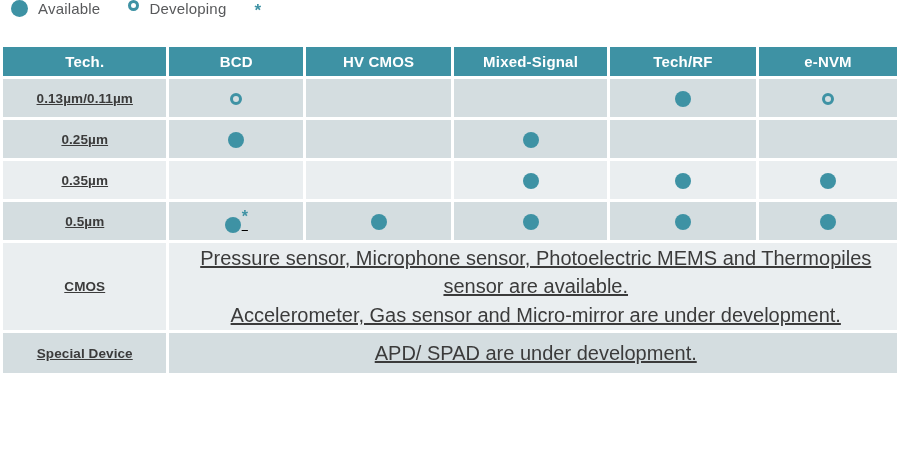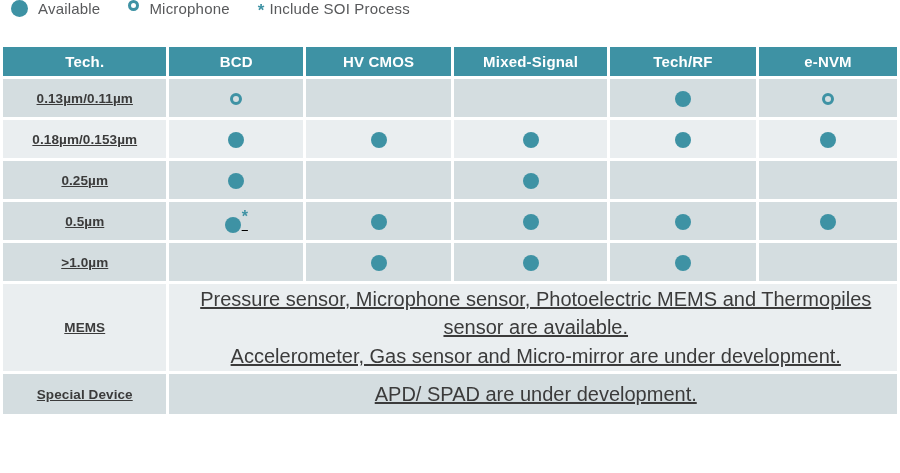--- a/index.html
+++ b/index.html
@@ -114,23 +114,22 @@
   tr.mems-row td { height: 52px; }
   tr.special-row td { height: 40px; }
 </style>
 </head>
 <body>
 
 <div class="legend">
   <span class="ldot"></span>
   <span class="llabel">Available</span>
   <span class="lring"></span>
-  <span class="llabel">Microphone</span>
+  <span class="llabel">Developing</span>
   <span class="lstar">*</span>
-  <span class="llabel lsoi">Include SOI Process</span>
 </div>
 
 <table>
   <colgroup>
     <col style="width:18.6%">
     <col style="width:15.2%">
     <col style="width:16.5%">
     <col style="width:17.4%">
     <col style="width:16.6%">
     <col style="width:15.7%">
@@ -148,53 +147,45 @@
   <tbody>
       <tr class="data-row">
         <td class="label-cell dark">0.13µm/0.11µm</td>
         <td class="status-cell dark"><span class="dot open"></span></td>
         <td class="status-cell dark"></td>
         <td class="status-cell dark"></td>
         <td class="status-cell dark"><span class="dot"></span></td>
         <td class="status-cell dark"><span class="dot open"></span></td>
       </tr>
       <tr class="data-row">
-        <td class="label-cell light">0.18µm/0.153µm</td>
-        <td class="status-cell light"><span class="dot"></span></td>
-        <td class="status-cell light"><span class="dot"></span></td>
-        <td class="status-cell light"><span class="dot"></span></td>
-        <td class="status-cell light"><span class="dot"></span></td>
-        <td class="status-cell light"><span class="dot"></span></td>
-      </tr>
-      <tr class="data-row">
         <td class="label-cell dark">0.25µm</td>
         <td class="status-cell dark"><span class="dot"></span></td>
         <td class="status-cell dark"></td>
         <td class="status-cell dark"><span class="dot"></span></td>
         <td class="status-cell dark"></td>
         <td class="status-cell dark"></td>
+      </tr>
+      <tr class="data-row">
+        <td class="label-cell light">0.35µm</td>
+        <td class="status-cell light"></td>
+        <td class="status-cell light"></td>
+        <td class="status-cell light"><span class="dot"></span></td>
+        <td class="status-cell light"><span class="dot"></span></td>
+        <td class="status-cell light"><span class="dot"></span></td>
       </tr>
       <tr class="data-row">
         <td class="label-cell dark">0.5µm</td>
         <td class="status-cell dark"><span class="dot"></span><span class="soi-star">*</span></td>
         <td class="status-cell dark"><span class="dot"></span></td>
         <td class="status-cell dark"><span class="dot"></span></td>
         <td class="status-cell dark"><span class="dot"></span></td>
         <td class="status-cell dark"><span class="dot"></span></td>
       </tr>
-      <tr class="data-row">
-        <td class="label-cell dark">&gt;1.0µm</td>
-        <td class="status-cell dark"></td>
-        <td class="status-cell dark"><span class="dot"></span></td>
-        <td class="status-cell dark"><span class="dot"></span></td>
-        <td class="status-cell dark"><span class="dot"></span></td>
-        <td class="status-cell dark"></td>
-      </tr>
       <tr class="mems-row">
-        <td class="label-cell light">MEMS</td>
+        <td class="label-cell light">CMOS</td>
         <td class="text-cell light" colspan="5">
           <div>Pressure sensor, Microphone sensor, Photoelectric MEMS and Thermopiles sensor are available.</div>
           <div>Accelerometer, Gas sensor and Micro-mirror are under development.</div>
         </td>
       </tr>
       <tr class="special-row">
         <td class="label-cell dark">Special Device</td>
         <td class="text-cell dark" colspan="5">
           <div>APD/ SPAD are under development.</div>
         </td>

